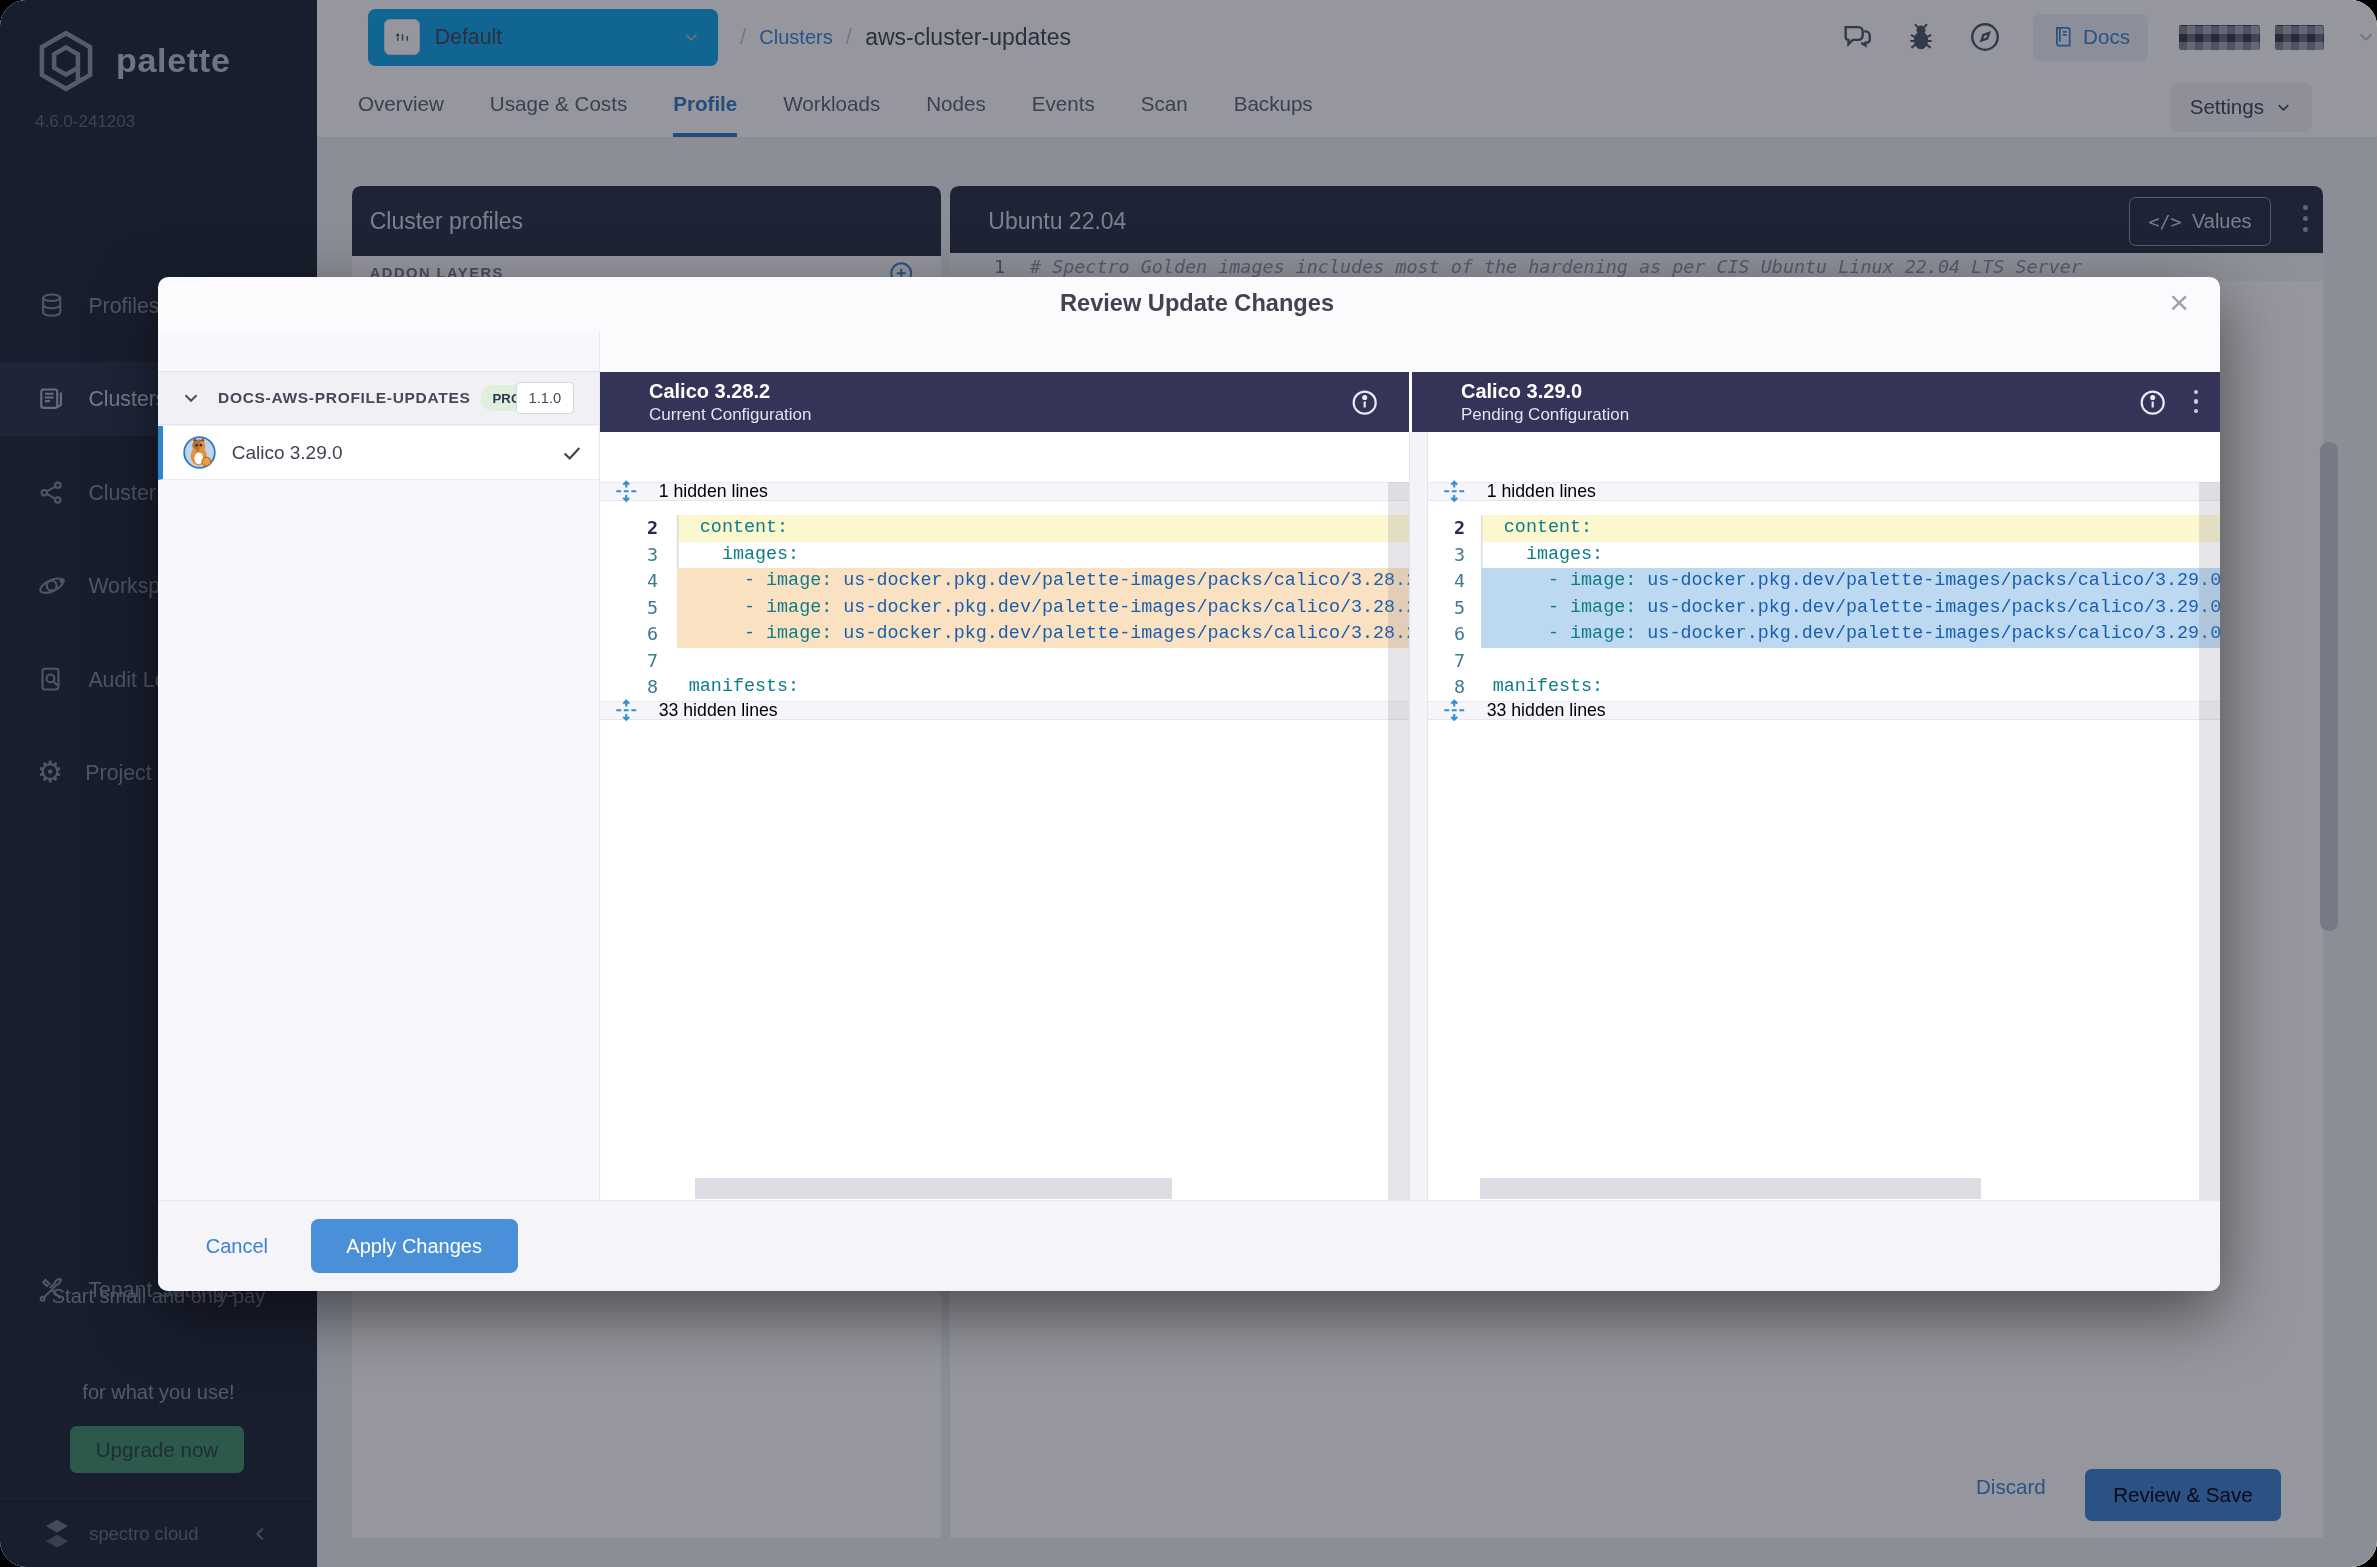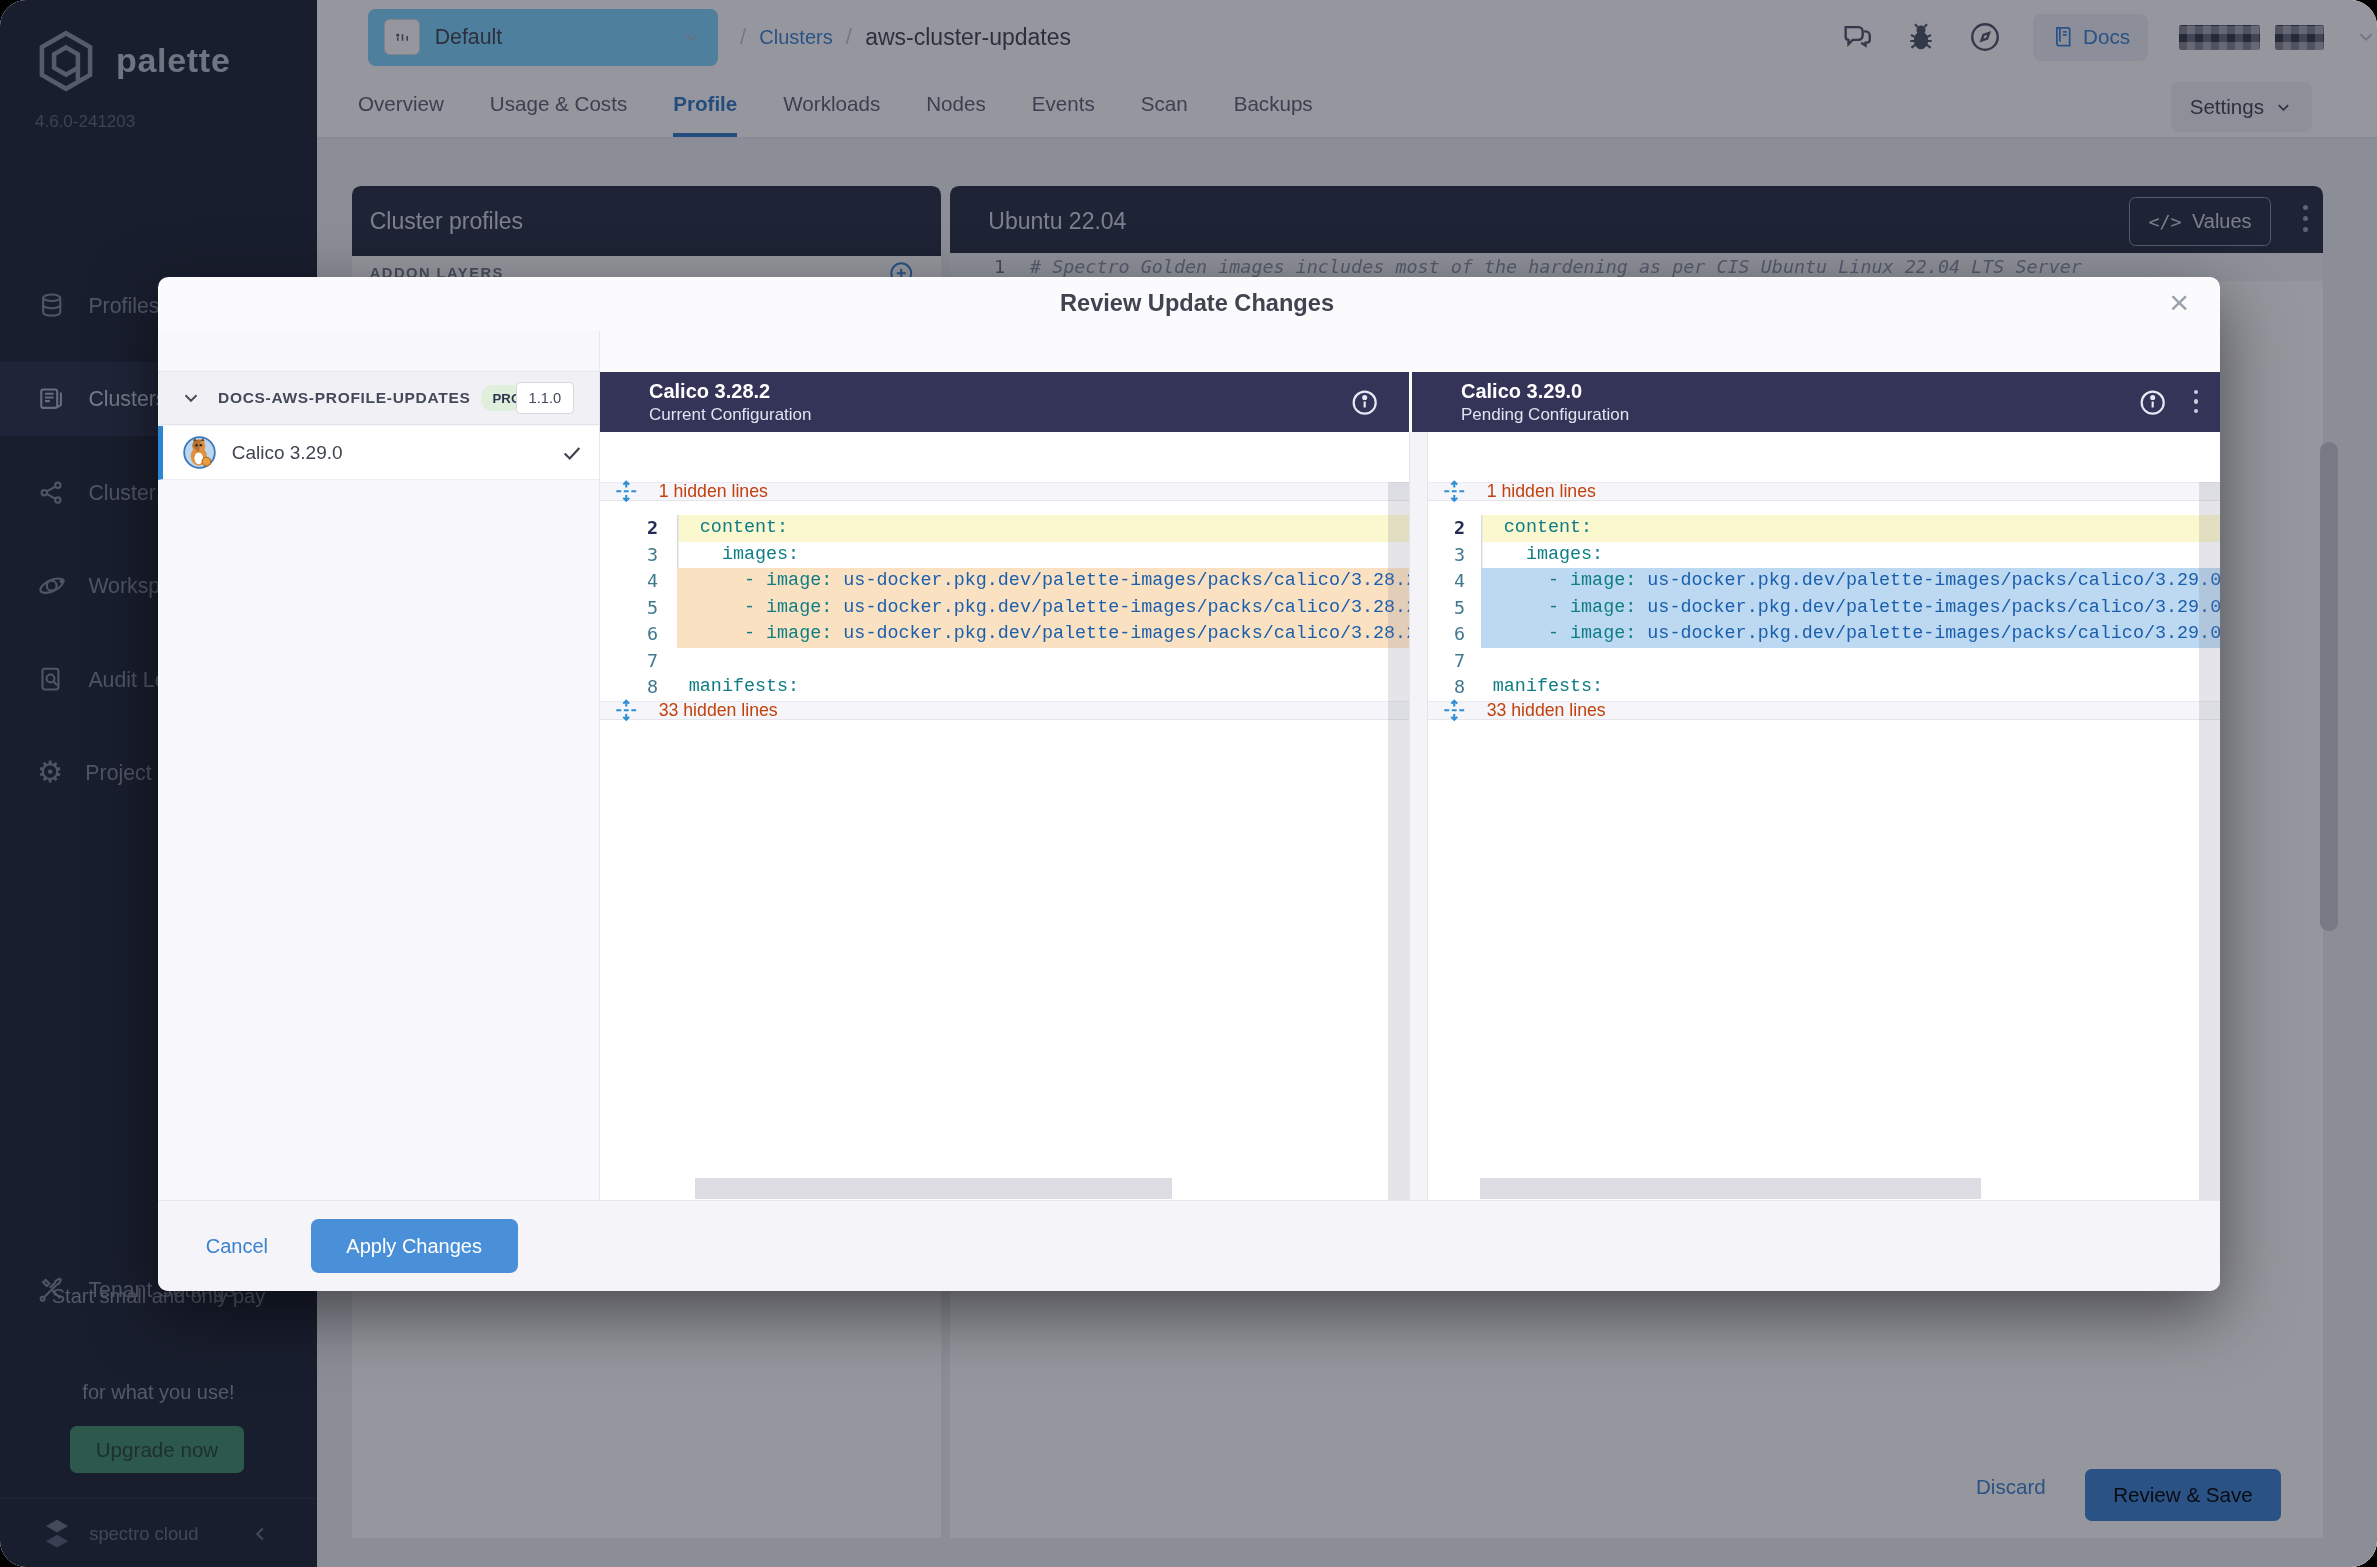--- a/index.html
+++ b/index.html
@@ -5,21 +5,21 @@
   html,body{margin:0;padding:0;background:#000;width:2377px;height:1568px;overflow:hidden;
     font-family:"Liberation Sans",sans-serif;}
   #window{position:absolute;inset:0;border-radius:26.5px;overflow:hidden;background:#fff;}
 
   
   #app{position:absolute;inset:0;background:#fff;}
   #content-bg{position:absolute;left:317px;top:139px;right:0;bottom:0;background:#edeff3;}
   #tabs-divider{position:absolute;left:317px;top:137px;right:0;height:2.2px;background:#e7e8ee;}
 
   
-  .proj-select{position:absolute;left:368px;top:8.8px;width:350px;height:57px;background:#7dd3fc;
+  .proj-select{position:absolute;left:368px;top:8.8px;width:350px;height:57px;background:#0ea5e9;
     border-radius:7.4px;display:flex;align-items:center;padding:0 16px;gap:14.7px;box-sizing:border-box;}
   .proj-icon-box{width:34px;height:34px;background:#fff;border:1.5px solid #d9dae2;border-radius:5.9px;
     display:flex;align-items:center;justify-content:center;color:#555e70;}
   .proj-label{font-size:21.3px;color:#3f4450;}
   .proj-chev{margin-left:auto;color:#b3b7c2;}
   .breadcrumb{position:absolute;left:740px;top:0;height:74px;display:flex;align-items:center;gap:13.2px;}
   .bc-sep{font-size:22px;color:#c3c7d0;}
   .bc-link{font-size:20px;color:#3b82d0;}
   .bc-cur{font-size:23px;color:#3f4450;font-weight:500;}
   .top-icons{position:absolute;left:1840px;top:0;height:74px;display:flex;align-items:center;gap:31px;color:#4b5366;}
@@ -123,21 +123,21 @@
   .sw{width:22px;height:22px;border-radius:6.6px;border:2.2px solid;box-sizing:border-box;}
 
   
   .code-pane{position:absolute;top:155px;bottom:91px;background:#fff;overflow:hidden;}
   #code-left{left:442px;width:809px;}
   #code-right{left:1270px;width:792px;}
   .pane-gutter{position:absolute;left:1251px;width:19px;top:155px;bottom:91px;background:#f4f3f8;
     border-left:1.5px solid #e5e4eb;border-right:1.5px solid #e5e4eb;box-sizing:border-box;}
   .hrow{position:absolute;left:0;right:0;height:19px;background:#f6f5f9;border-top:0.7px solid #eceaf1;
     border-bottom:0.7px solid #e6e5ec;display:flex;align-items:center;gap:19px;padding-left:13.2px;
-    box-sizing:border-box;color:#c2410c;font-size:17.7px;}
+    box-sizing:border-box;color:#000000;font-size:17.7px;}
   .hrow .exp{color:#2f8fd4;display:flex;}
   .rows{position:absolute;left:0;right:0;top:83px;}
   .crow{height:26.5px;display:flex;font-family:"DejaVu Sans Mono",monospace;font-size:18.4px;line-height:26.5px;}
   .lnum{text-align:right;color:#41798f;flex:none;}
   #code-left .lnum{width:58px;padding-right:19px;}
   #code-right .lnum{width:37px;padding-right:16px;}
   .lnum.n2{color:#222c55;font-weight:700;}
   .ccode{flex:1;white-space:pre;overflow:hidden;padding-left:11.8px;font-family:Liberation Mono, monospace;}
   .ccode.guide{box-shadow:inset 1.5px 0 #d9d9e1;}
   .hl-y{background:#fbf7cf;}

